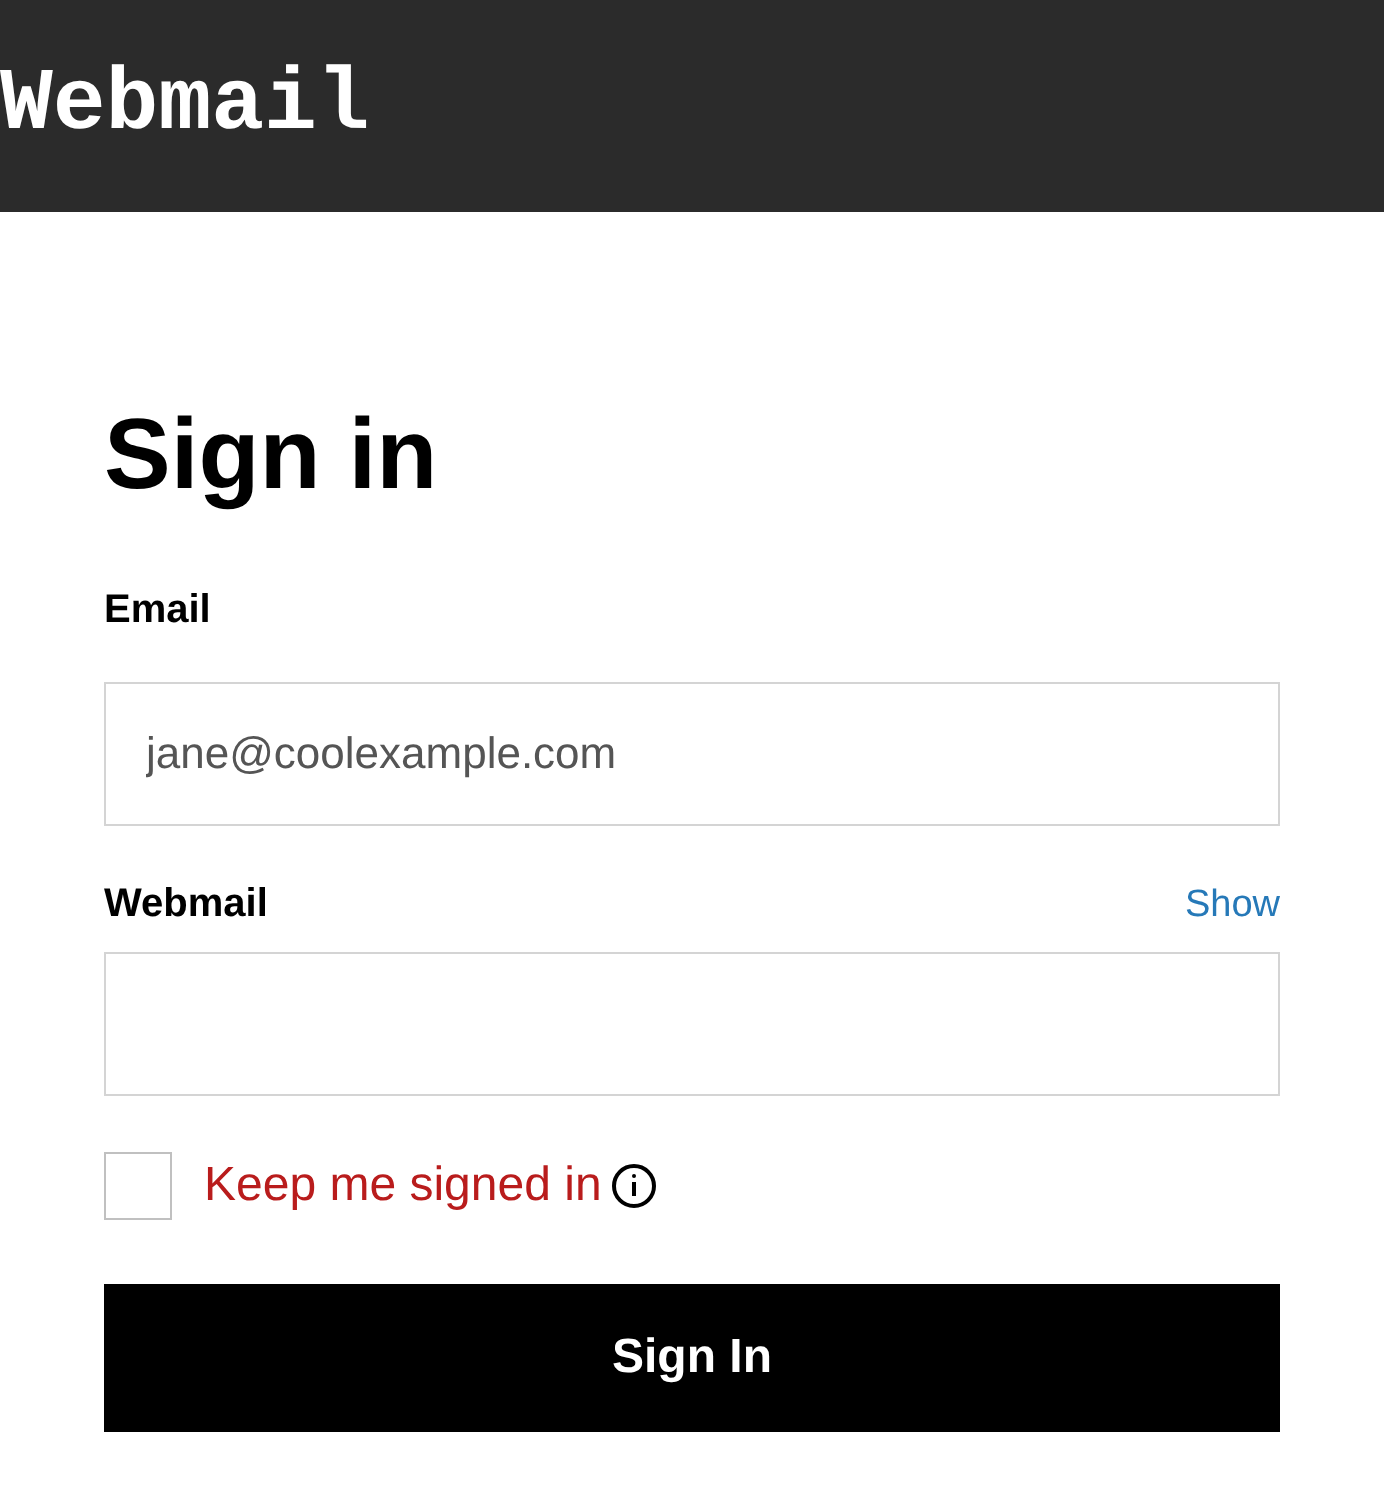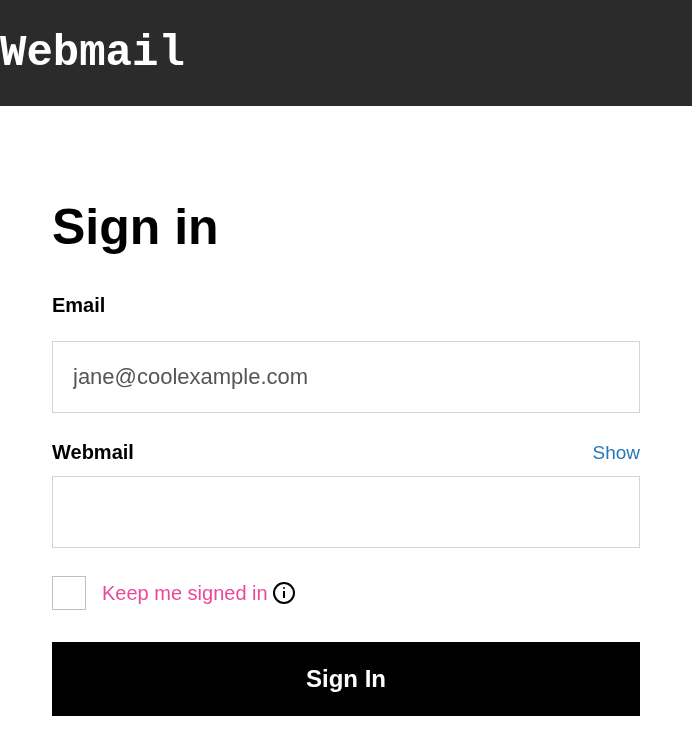--- a/index.html
+++ b/index.html
@@ -76,22 +76,22 @@
     }
     .checkbox {
       width: 34px;
       height: 34px;
       border: 1px solid #c0c0c0;
       background: #ffffff;
       margin-right: 16px;
       cursor: pointer;
     }
     .checkbox-label {
-      font-size: 20px;
-      color: #ec4899;
+      font-size: 24px;
+      color: #b91c1c;
       display: flex;
       align-items: center;
     }
     .info-icon {
       display: inline-flex;
       align-items: center;
       justify-content: center;
       margin-left: 4px;
     }
     .info-icon svg {

